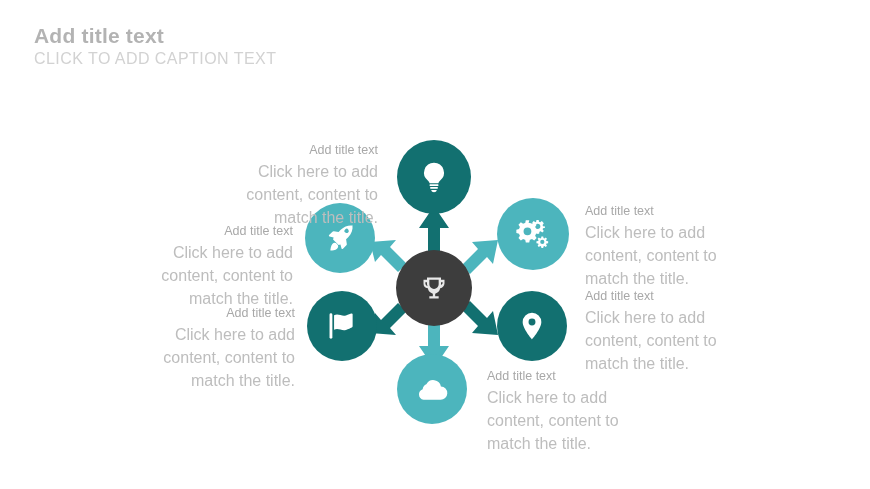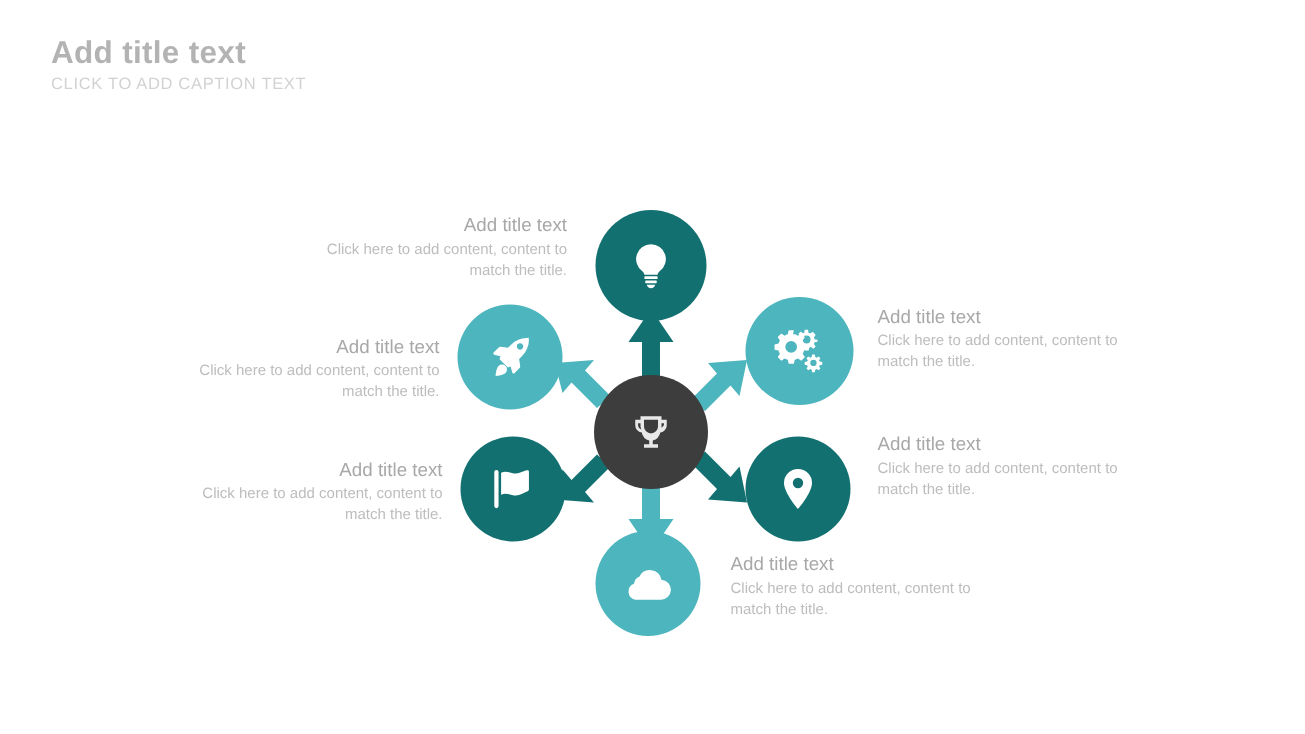--- a/index.html
+++ b/index.html
@@ -27,21 +27,21 @@
 
   .slide-title {
     font-size: 21px;
     font-weight: bold;
     color: #b3b3b3;
     letter-spacing: 0.2px;
     line-height: 1.15;
   }
 
   .slide-caption {
-    font-size: 11px;
+    font-size: 16px;
     color: #d2d2d2;
     letter-spacing: 0.45px;
     margin-top: 2px;
     text-transform: uppercase;
   }
 
   
   .diagram {
     position: absolute;
     left: 0;
@@ -94,21 +94,21 @@
   }
 
   .label-block .lb-title {
     font-size: 12.5px;
     color: #a8a8a8;
     line-height: 1.35;
     margin-bottom: 1px;
   }
 
   .label-block .lb-body {
-    font-size: 10px;
+    font-size: 16px;
     color: #bdbdbd;
     line-height: 1.45;
   }
 
   .align-right { text-align: right; }
   .align-left  { text-align: left; }
 
   .lbl-top      { left: 203px;  top: 142px; }
   .lbl-upleft   { left: 118px;  top: 223px; }
   .lbl-upright  { left: 585px;  top: 203px; }

